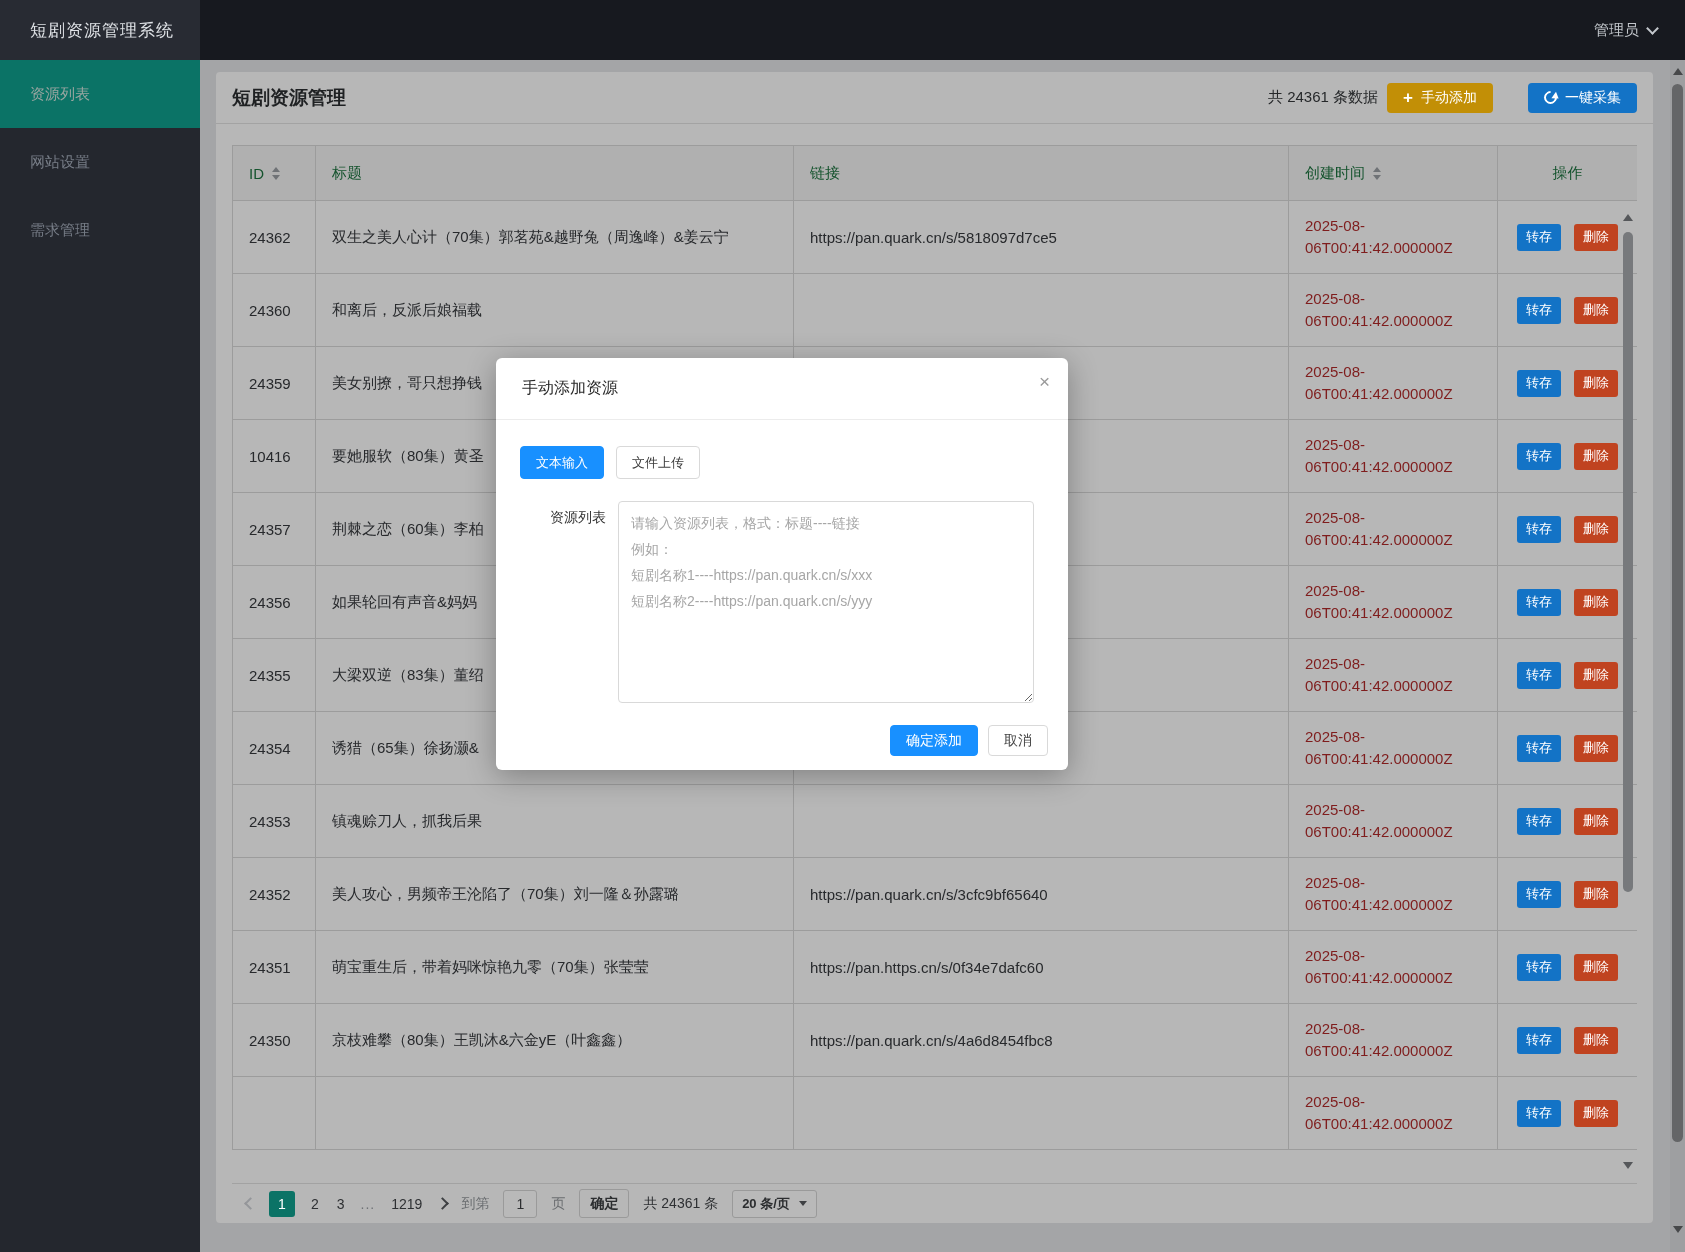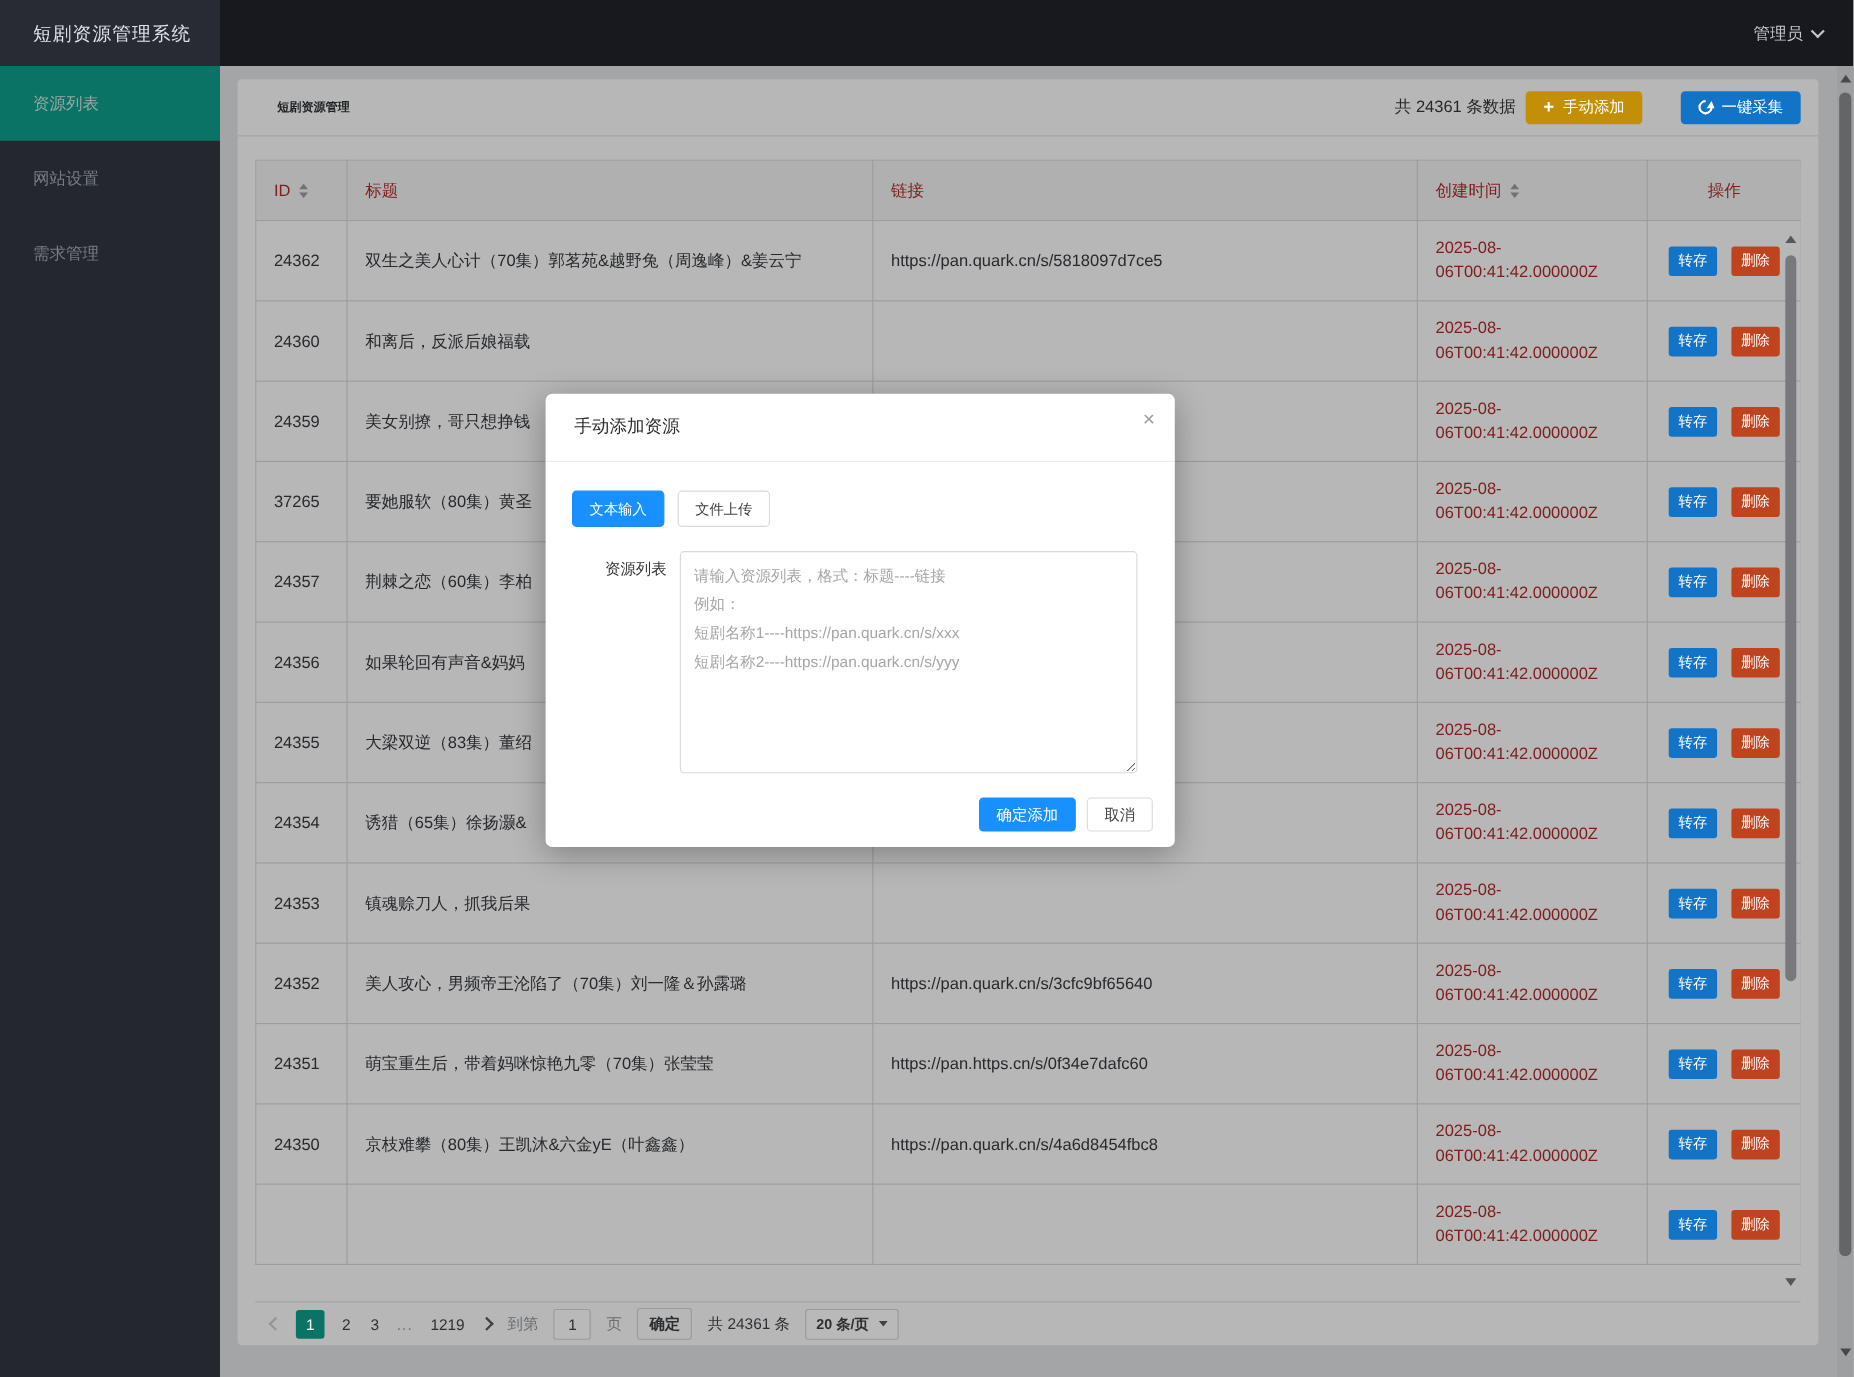--- a/index.html
+++ b/index.html
@@ -17,33 +17,33 @@
 
   
   .sidebar { position:absolute; left:0; top:60px; width:200px; height:1192px; background:#24272e; z-index:4; }
   .side-item { height:68px; display:flex; align-items:center; padding-left:30px; font-size:15px; color:#767c86; cursor:pointer; }
   .side-item.active { background:#0b7366; color:#9aa6a1; }
 
   
   .main { position:absolute; left:200px; top:60px; width:1485px; height:1192px; background:#a4a5a7; }
   .card { position:absolute; left:16px; top:12px; width:1437px; height:1151px; background:#b7b7b7; border-radius:4px; }
   .card-header { height:52px; display:flex; align-items:center; padding:0 16px; border-bottom:1px solid #a3a3a3; }
-  .card-title { font-size:11px; font-weight:bold; color:#1f2123;margin-left:20px; }
+  .card-title { font-size:19px; font-weight:bold; color:#1f2123; }
   .hdr-total { margin-left:auto; margin-right:9px; font-size:15px; color:#26282a; }
   .btn { display:flex; align-items:center; justify-content:center; gap:8px; height:30px; padding:0 16px; border:none; border-radius:4px; font-size:14px; color:#fff; cursor:pointer; }
   .btn-add { background:#c28f06; }
   .btn-add .plus { font-size:17px; font-weight:bold; line-height:1; }
   .btn-collect { background:#1373c6; margin-left:35px; }
   .refresh-icon { width:13px; height:13px; border:2px solid #fff; border-radius:50%; border-top-color:transparent; transform:rotate(45deg); position:relative; }
   .refresh-icon .tip { position:absolute; right:-3px; top:-3px; width:0; height:0; border-left:4px solid transparent; border-right:4px solid transparent; border-bottom:6px solid #fff; transform:rotate(80deg); }
 
   
   .table-wrap { position:absolute; left:16px; top:73px; width:1405px; height:1038px; overflow:hidden; }
   table { border-collapse:collapse; width:1405px; table-layout:fixed; }
-  th { height:55px; background:#b0b0b0; font-size:15px; font-weight:normal; color:#7f1d1d; text-align:left; padding:0 16px; border:1px solid #9c9c9c; border-left:none; }
+  th { height:55px; background:#b0b0b0; font-size:15px; font-weight:normal; color:#14532d; text-align:left; padding:0 16px; border:1px solid #9c9c9c; border-left:none; }
   th:first-child { border-left:1px solid #9c9c9c; }
   td { height:73px; font-size:15px; color:#27292c; padding:0 16px; border-bottom:1px solid #9c9c9c; border-right:1px solid #9c9c9c; background:#b7b7b7; white-space:nowrap; overflow:hidden; }
   td:first-child { border-left:1px solid #9c9c9c; }
   td.date-cell { white-space:normal; word-break:break-word; line-height:22px; color:#7f1d1d; }
   .th-flex { display:flex; align-items:center; }
   .sort { display:inline-flex; flex-direction:column; gap:3px; margin-left:8px; cursor:pointer; }
   .sort i { display:block; width:0; height:0; border-left:4px solid transparent; border-right:4px solid transparent; }
   .sort .up { border-bottom:5px solid #6f7276; }
   .sort .down { border-top:5px solid #6f7276; }
   .actions { display:flex; align-items:center; justify-content:center; gap:13px; }
@@ -203,21 +203,21 @@
               <td></td>
               <td class="date-cell">2025-08-06T00:41:42.000000Z</td>
               <td>
                   <div class="actions">
                     <button class="btn-action btn-transfer">转存</button>
                     <button class="btn-action btn-delete">删除</button>
                   </div>
                 </td>
             </tr>
             <tr>
-              <td>37265</td>
+              <td>10416</td>
               <td>要她服软（80集）黄圣</td>
               <td></td>
               <td class="date-cell">2025-08-06T00:41:42.000000Z</td>
               <td>
                   <div class="actions">
                     <button class="btn-action btn-transfer">转存</button>
                     <button class="btn-action btn-delete">删除</button>
                   </div>
                 </td>
             </tr>

